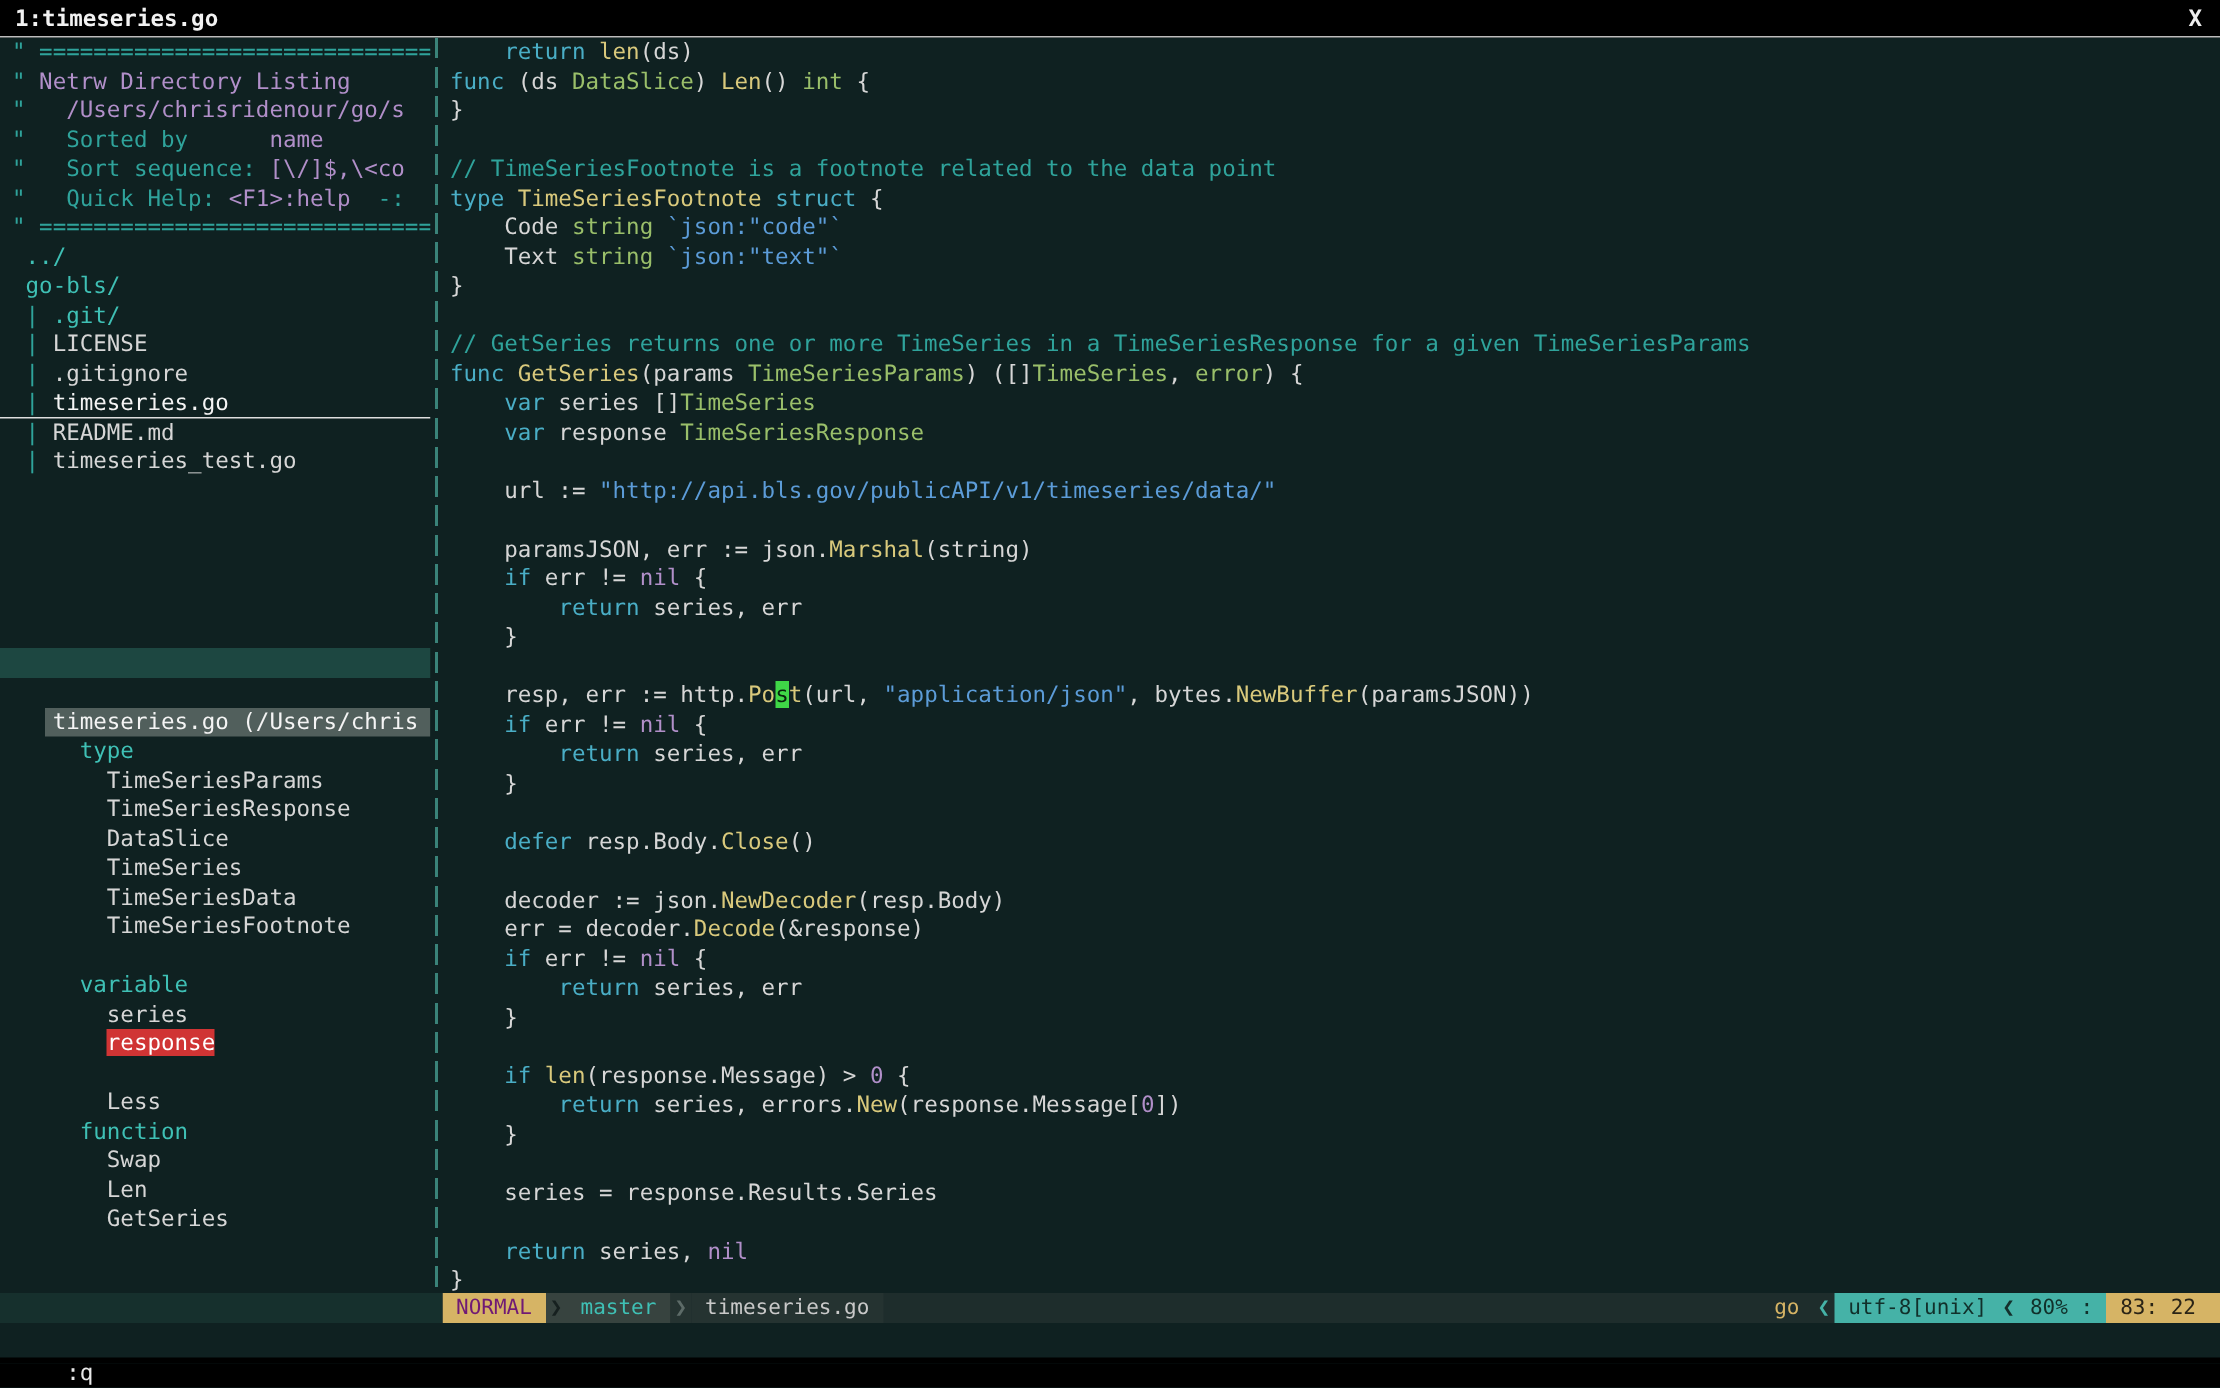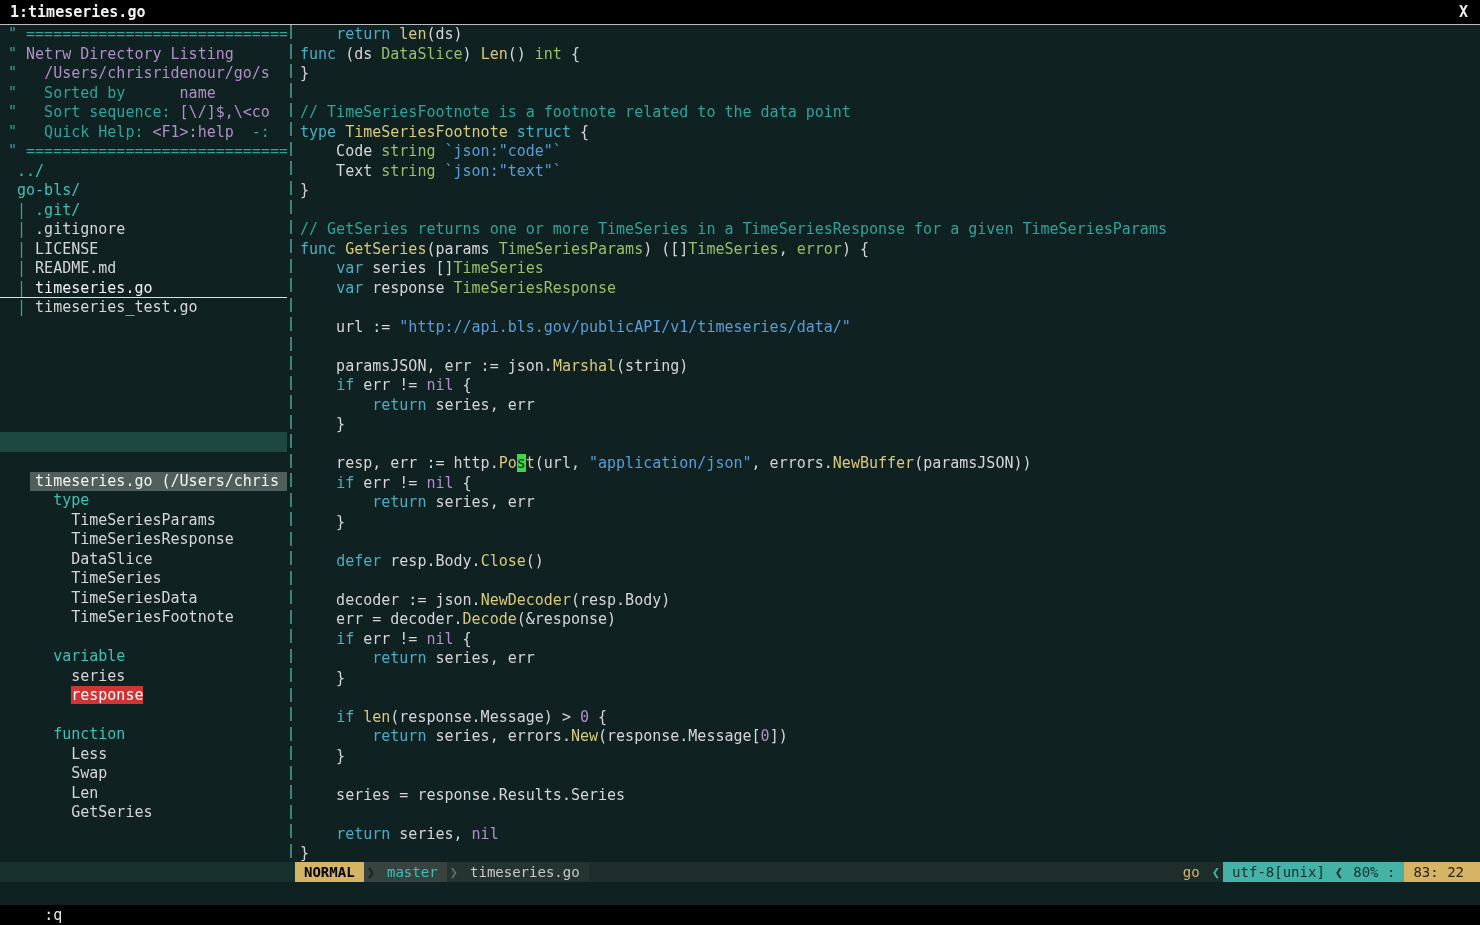--- a/index.html
+++ b/index.html
@@ -45,21 +45,21 @@
   .cur{background:var(--cursor,#3fd747);color:#08230c}
   .nf-cur{border-bottom:1px solid #dedede}
   .tb-root{background:linear-gradient(90deg,transparent 0 30px,var(--rootbg,#515f5c) 30px)}
 
   
   .statusrow{flex:0 0 20px;height:20px;display:flex;font-size:14px;line-height:20px;overflow:hidden}
   .tstat{flex:0 0 295px;width:295px;background:var(--tstatbg,#16302d);color:var(--tstatfg,#47857d);padding-left:12px;white-space:pre;overflow:hidden}
   .mstat{flex:1;display:flex;background:var(--slfill,#1e2d2c);font-family:"DejaVu Sans Mono","DejaVu Sans",monospace;overflow:hidden}
   .seg{padding:0 9px;white-space:pre}
   .sepa{padding:0 3px;white-space:pre}
-  .seg.mode{background:var(--gold,#d6b465);color:#000000;font-weight:bold}
+  .seg.mode{background:var(--gold,#d6b465);color:#701a75;font-weight:normal}
   .sepa.s1{background:var(--slseg1,#37433f);color:#16201f}
   .seg.branch{background:var(--slseg1,#37433f);color:var(--teal,#3fc0b5)}
   .sepa.s2{background:var(--slseg2,#253331);color:#5d6b68}
   .seg.fname2{background:var(--slseg2,#253331);color:#c9c9c9}
   .mfill{flex:1}
   .seg.ftype{color:var(--gold,#d6b465)}
   .sepa.s3{color:var(--tealbg,#45b2a7)}
   .seg.enc{background:var(--tealbg,#45b2a7);color:#11302a}
   .sepa.s4{background:var(--tealbg,#45b2a7);color:#14302c;padding:0 1px}
   .seg.pct{background:var(--tealbg,#45b2a7);color:#11302a}
@@ -86,46 +86,46 @@
           <div class="line"><span class="c">" ============================================================================</span></div>
           <div class="line"><span class="c">" </span><span class="v">Netrw Directory Listing</span></div>
           <div class="line"><span class="c">"   </span><span class="v">/Users/chrisridenour/go/s</span></div>
           <div class="line"><span class="c">"   Sorted by      </span><span class="v">name</span></div>
           <div class="line"><span class="c">"   Sort sequence: </span><span class="v">[\/]$,\&lt;co</span></div>
           <div class="line"><span class="c">"   Quick Help: </span><span class="v">&lt;F1&gt;:help</span><span class="c">  -:</span></div>
           <div class="line"><span class="c">" ============================================================================</span></div>
           <div class="line"><span class="d"> ../</span></div>
           <div class="line"><span class="d"> go-bls/</span></div>
           <div class="line"><span class="tb"> | </span><span class="d">.git/</span></div>
+          <div class="line"><span class="tb"> | </span><span class="p">LICENSE</span></div>
           <div class="line"><span class="tb"> | </span><span class="p">.gitignore</span></div>
-          <div class="line"><span class="tb"> | </span><span class="p">LICENSE</span></div>
+          <div class="line nf-cur"><span class="tb"> | </span><span class="w">timeseries.go</span></div>
           <div class="line"><span class="tb"> | </span><span class="p">README.md</span></div>
-          <div class="line nf-cur"><span class="tb"> | </span><span class="w">timeseries.go</span></div>
           <div class="line"><span class="tb"> | </span><span class="p">timeseries_test.go</span></div>
         </div>
       <div class="nstat">
         
       </div>
       <div class="win tagbarwin" id="tagbar-lines">
           <div class="line"></div>
           <div class="line tb-root"><span class="p">   </span><span class="w">timeseries.go (/Users/chris</span></div>
           <div class="line"><span class="kind">     type</span></div>
           <div class="line"><span class="p">       TimeSeriesParams</span></div>
           <div class="line"><span class="p">       TimeSeriesResponse</span></div>
           <div class="line"><span class="p">       DataSlice</span></div>
           <div class="line"><span class="p">       TimeSeries</span></div>
           <div class="line"><span class="p">       TimeSeriesData</span></div>
           <div class="line"><span class="p">       TimeSeriesFootnote</span></div>
           <div class="line"></div>
           <div class="line"><span class="kind">     variable</span></div>
           <div class="line"><span class="p">       series</span></div>
           <div class="line"><span class="p">       </span><span class="search">response</span></div>
           <div class="line"></div>
+          <div class="line"><span class="p">       Less</span></div>
           <div class="line"><span class="kind">     function</span></div>
-          <div class="line"><span class="p">       Less</span></div>
           <div class="line"><span class="p">       Swap</span></div>
           <div class="line"><span class="p">       Len</span></div>
           <div class="line"><span class="p">       GetSeries</span></div>
         </div>
     </div>
     <div class="vsep"></div>
     <div class="win editor" id="code-lines">
         <div class="line"><span class="p">    </span><span class="k">return</span><span class="p"> </span><span class="f">len</span><span class="p">(ds)</span></div>
         <div class="line"><span class="k">func</span><span class="p"> (ds </span><span class="t">DataSlice</span><span class="p">) </span><span class="f">Len</span><span class="p">() </span><span class="t">int</span><span class="p"> {</span></div>
         <div class="line"><span class="p">}</span></div>
@@ -141,21 +141,21 @@
         <div class="line"><span class="p">    </span><span class="k">var</span><span class="p"> series []</span><span class="t">TimeSeries</span></div>
         <div class="line"><span class="p">    </span><span class="k">var</span><span class="p"> response </span><span class="t">TimeSeriesResponse</span></div>
         <div class="line"></div>
         <div class="line"><span class="p">    url := </span><span class="s">"http://api.bls.gov/publicAPI/v1/timeseries/data/"</span></div>
         <div class="line"></div>
         <div class="line"><span class="p">    paramsJSON, err := json.</span><span class="f">Marshal</span><span class="p">(string)</span></div>
         <div class="line"><span class="p">    </span><span class="k">if</span><span class="p"> err != </span><span class="n">nil</span><span class="p"> {</span></div>
         <div class="line"><span class="p">        </span><span class="k">return</span><span class="p"> series, err</span></div>
         <div class="line"><span class="p">    }</span></div>
         <div class="line"></div>
-        <div class="line"><span class="p">    resp, err := http.</span><span class="f">Po</span><span class="cur">s</span><span class="f">t</span><span class="p">(url, </span><span class="s">"application/json"</span><span class="p">, errors.</span><span class="f">NewBuffer</span><span class="p">(paramsJSON))</span></div>
+        <div class="line"><span class="p">    resp, err := http.</span><span class="f">Po</span><span class="cur">s</span><span class="f">t</span><span class="p">(url, </span><span class="s">"application/json"</span><span class="p">, bytes.</span><span class="f">NewBuffer</span><span class="p">(paramsJSON))</span></div>
         <div class="line"><span class="p">    </span><span class="k">if</span><span class="p"> err != </span><span class="n">nil</span><span class="p"> {</span></div>
         <div class="line"><span class="p">        </span><span class="k">return</span><span class="p"> series, err</span></div>
         <div class="line"><span class="p">    }</span></div>
         <div class="line"></div>
         <div class="line"><span class="p">    </span><span class="k">defer</span><span class="p"> resp.Body.</span><span class="f">Close</span><span class="p">()</span></div>
         <div class="line"></div>
         <div class="line"><span class="p">    decoder := json.</span><span class="f">NewDecoder</span><span class="p">(resp.Body)</span></div>
         <div class="line"><span class="p">    err = decoder.</span><span class="f">Decode</span><span class="p">(&amp;response)</span></div>
         <div class="line"><span class="p">    </span><span class="k">if</span><span class="p"> err != </span><span class="n">nil</span><span class="p"> {</span></div>
         <div class="line"><span class="p">        </span><span class="k">return</span><span class="p"> series, err</span></div>

